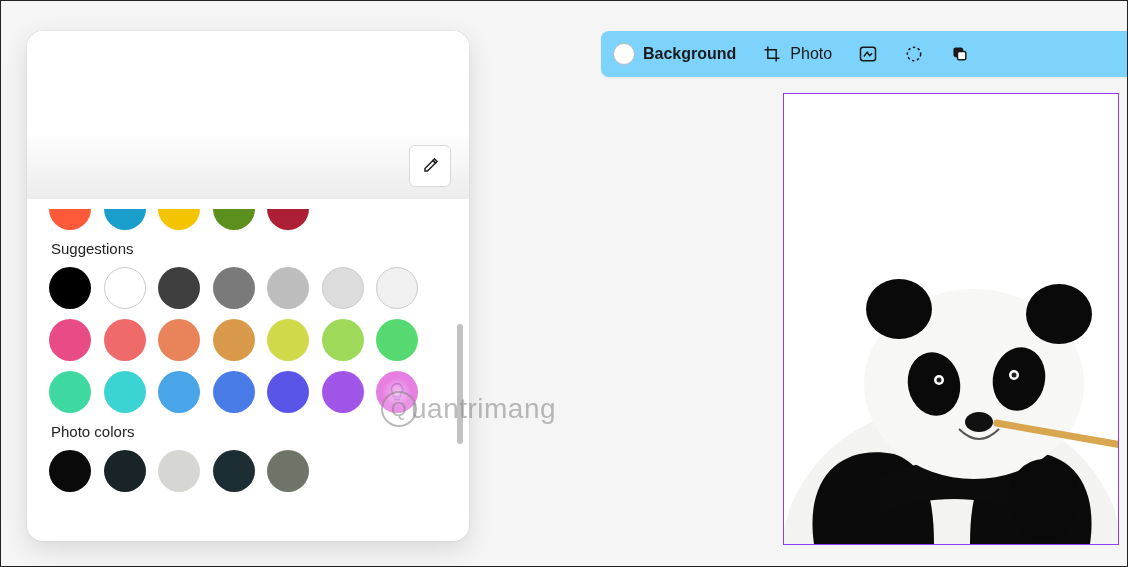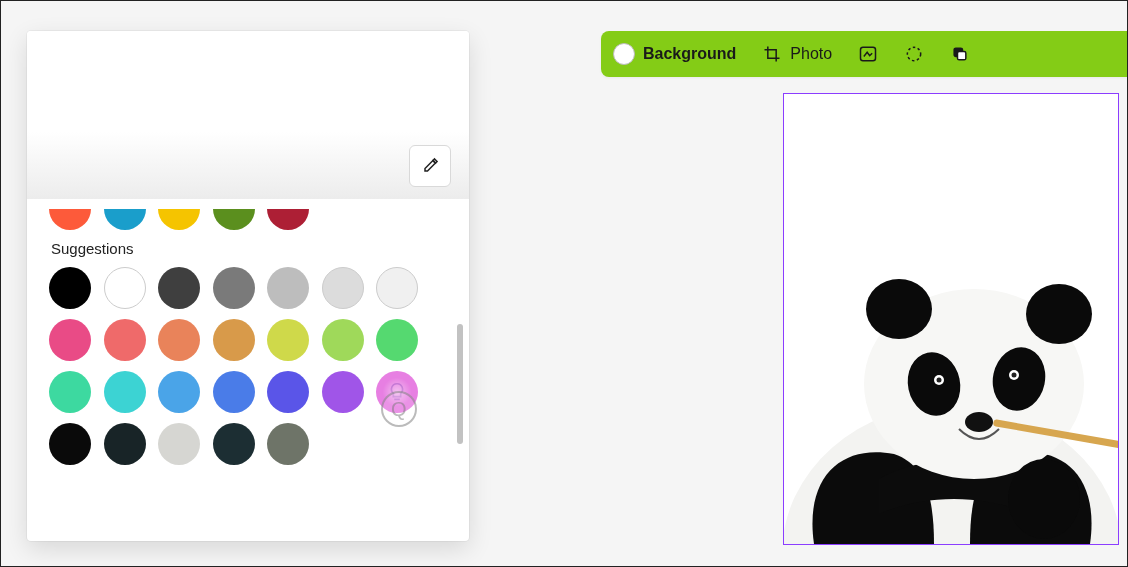--- a/index.html
+++ b/index.html
@@ -14,21 +14,21 @@
   }
 
   
   .color-panel {
     position: absolute;
     left: 26px;
     top: 30px;
     width: 442px;
     height: 510px;
     background: #fff;
-    border-radius: 4px;
+    border-radius: 16px;
     box-shadow: 0 8px 24px rgba(0,0,0,0.12), 0 0 0 1px rgba(0,0,0,0.04);
     overflow: hidden;
   }
   .preview-area {
     position: relative;
     height: 168px;
     background: linear-gradient(to bottom, #ffffff 0%, #ffffff 60%, #ececec 100%);
   }
   .eyedropper-btn {
     position: absolute;
@@ -101,21 +101,21 @@
     opacity:0.9;
   }
 
   
   .toolbar {
     position: absolute;
     top: 30px;
     left: 600px;
     right: 0;
     height: 46px;
-    background: #84cc16;
+    background: #7dd3fc;
     border-top-left-radius: 8px;
     border-bottom-left-radius: 8px;
     display: flex;
     align-items: center;
     padding: 0 10px;
     gap: 22px;
     box-shadow: 0 1px 3px rgba(0,0,0,0.05);
     overflow:hidden;
   }
   .tool-item {
@@ -237,20 +237,21 @@
         <div class="swatch" style="background: rgb(74, 124, 232);"></div>
         <div class="swatch" style="background: rgb(90, 85, 232);"></div>
         <div class="swatch" style="background: rgb(160, 85, 232);"></div>
         <div class="swatch bulb-overlay" style="background: rgb(231, 127, 226); position: relative;">
           <svg viewBox="0 0 24 24" class="bulb-icon">
             <path fill="none" stroke="currentColor" stroke-width="1.8" d="M12 3a6 6 0 0 0-4 10.5V17h8v-3.5A6 6 0 0 0 12 3zM9 20h6"></path>
           </svg>
         </div>
       </div>
 
+    <div class="section-label">Photo colors</div>
     <div class="row" id="photo-row">
         <div class="swatch" style="background: rgb(10, 10, 10);"></div>
         <div class="swatch" style="background: rgb(24, 36, 39);"></div>
         <div class="swatch" style="background: rgb(214, 214, 210);"></div>
         <div class="swatch" style="background: rgb(28, 46, 51);"></div>
         <div class="swatch" style="background: rgb(110, 116, 104);"></div>
       </div>
 
     <div class="scrollbar-fake"></div>
   </div>
@@ -323,13 +324,14 @@
     <path d="M175 175 Q195 195 215 175" stroke="#555" stroke-width="2" fill="none"></path>
 
     <rect x="210" y="165" width="140" height="7" rx="3" fill="#d7a64f" transform="rotate(10 210 165)"></rect>
 
     <ellipse cx="260" cy="245" rx="36" ry="40" fill="#0a0a0a"></ellipse>
   </svg>
 </div>
 
 <div class="watermark">
   <span class="wm-circle">Q</span>
+  <span>uantrimang</span>
 </div>
 
 </body></html>

